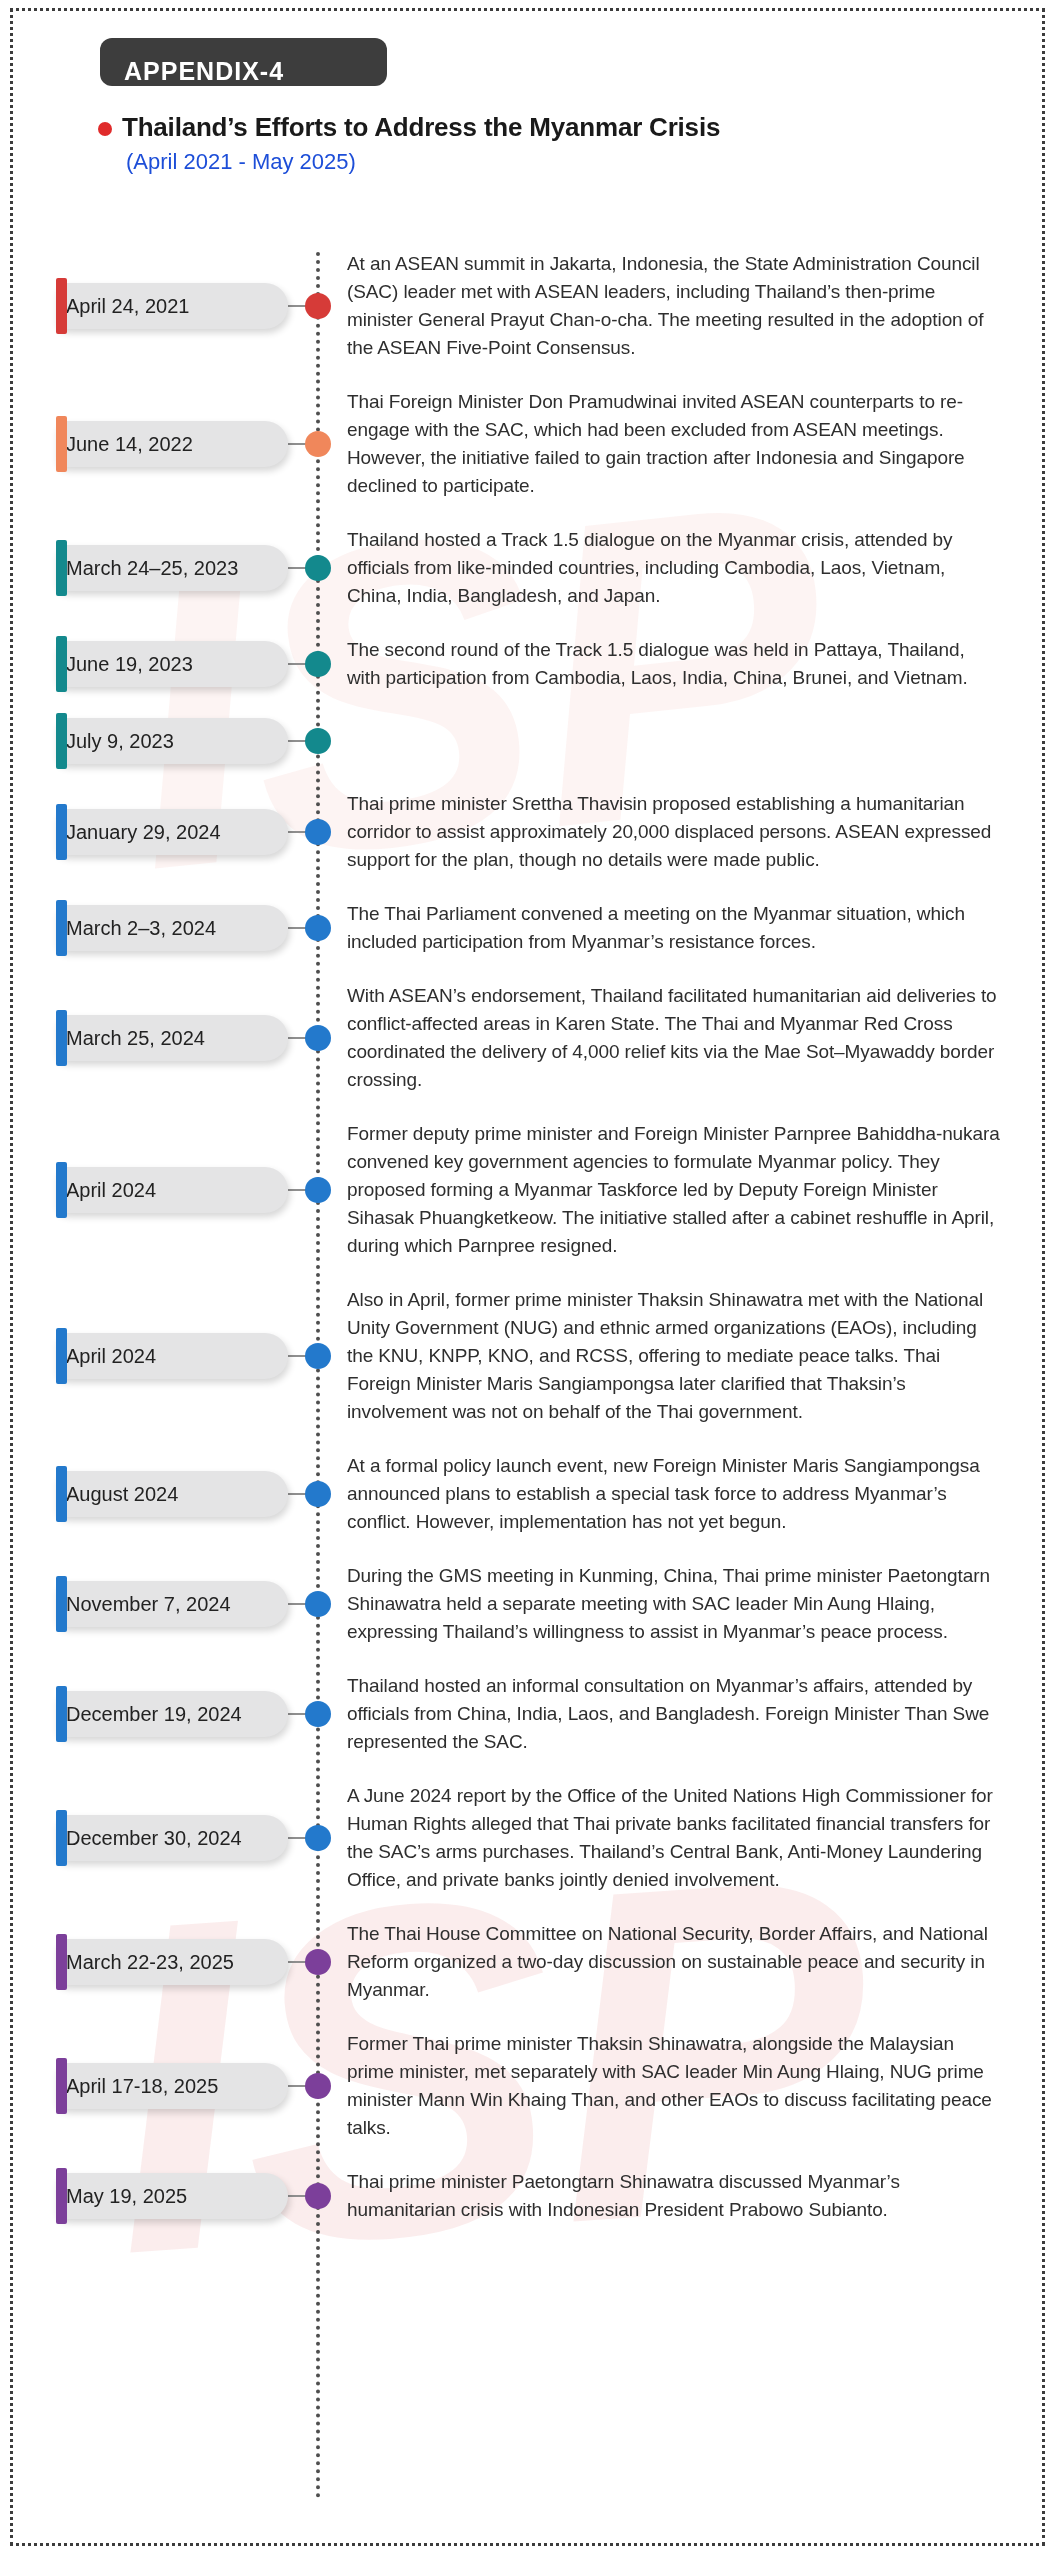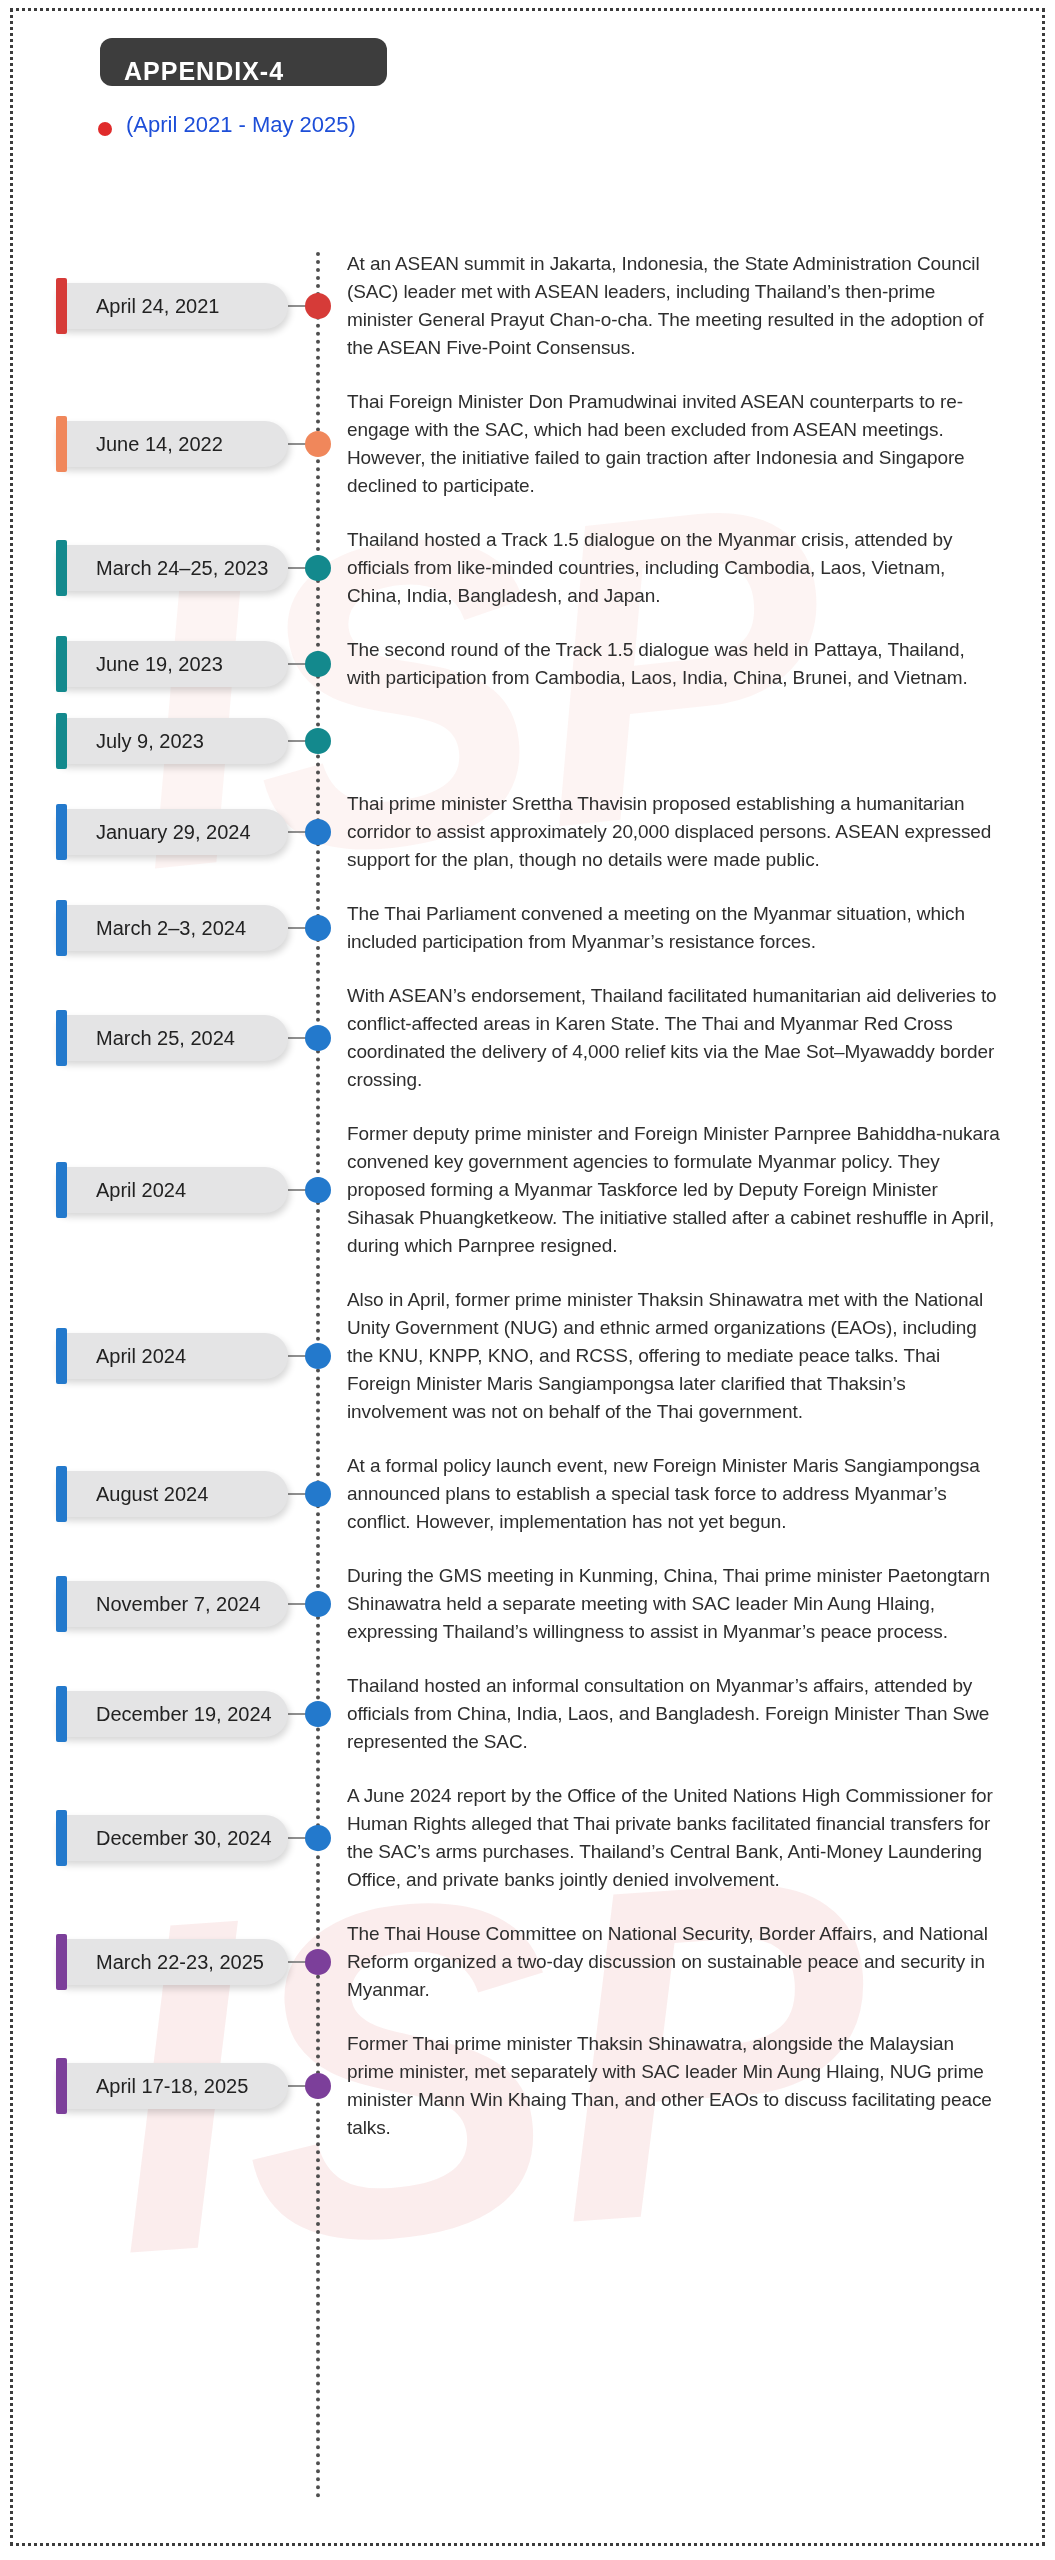--- a/index.html
+++ b/index.html
@@ -66,21 +66,21 @@
     border-radius: 10px 24px 24px 10px;
     box-shadow: 2px 4px 7px rgba(0,0,0,0.16);
     display: flex; align-items: center;
   }
   .accent {
     position: absolute; left: 0; top: -5px; bottom: -5px; width: 11px;
     border-radius: 2px;
     background: #888;
   }
   .date-label {
-    padding-left: 40px;
+    padding-left: 10px;
     font-size: 20px; color: #222222; font-weight: 500;
     white-space: nowrap;
   }
   .connector { flex: none; width: 22px; height: 2px; background: #8f8f8f; }
   .node {
     flex: none; width: 26px; height: 26px; border-radius: 50%;
     margin-left: -5px; background: #888;
     position: relative; z-index: 3;
   }
   .event-text {
@@ -96,20 +96,21 @@
 <div class="watermark wm-bottom">ISP</div>
 
 <div class="border-frame"></div>
 
 <div class="appendix-pill">
   <span>APPENDIX-4</span>
 </div>
 
 <div class="title-row">
   <span class="title-bullet"></span>
+  <h1 class="doc-title">Thailand’s Efforts to Address the Myanmar Crisis</h1>
   <div class="doc-subtitle">(April 2021 - May 2025)</div>
 </div>
 
 <div class="timeline-line"></div>
 
 <div class="timeline">
   <div class="entry">
     <div class="date-pill">
       <span class="accent" style="background: rgb(214, 59, 56);"></span>
       <span class="date-label">April 24, 2021</span>
@@ -261,13 +262,22 @@
   <div class="entry">
     <div class="date-pill">
       <span class="accent" style="background: rgb(124, 63, 154);"></span>
       <span class="date-label">April 17-18, 2025</span>
     </div>
     <div class="connector"></div>
     <div class="node" style="background: rgb(124, 63, 154);"></div>
     <div class="event-text">Former Thai prime minister Thaksin Shinawatra, alongside the Malaysian prime minister, met separately with SAC leader Min Aung Hlaing, NUG prime minister Mann Win Khaing Than, and other EAOs to discuss facilitating peace talks.</div>
   </div>
 
+  <div class="entry">
+    <div class="date-pill">
+      <span class="accent" style="background: rgb(124, 63, 154);"></span>
+      <span class="date-label">May 19, 2025</span>
+    </div>
+    <div class="connector"></div>
+    <div class="node" style="background: rgb(124, 63, 154);"></div>
+    <div class="event-text">Thai prime minister Paetongtarn Shinawatra discussed Myanmar’s humanitarian crisis with Indonesian President Prabowo Subianto.</div>
+  </div>
 </div>
 
 </body></html>

